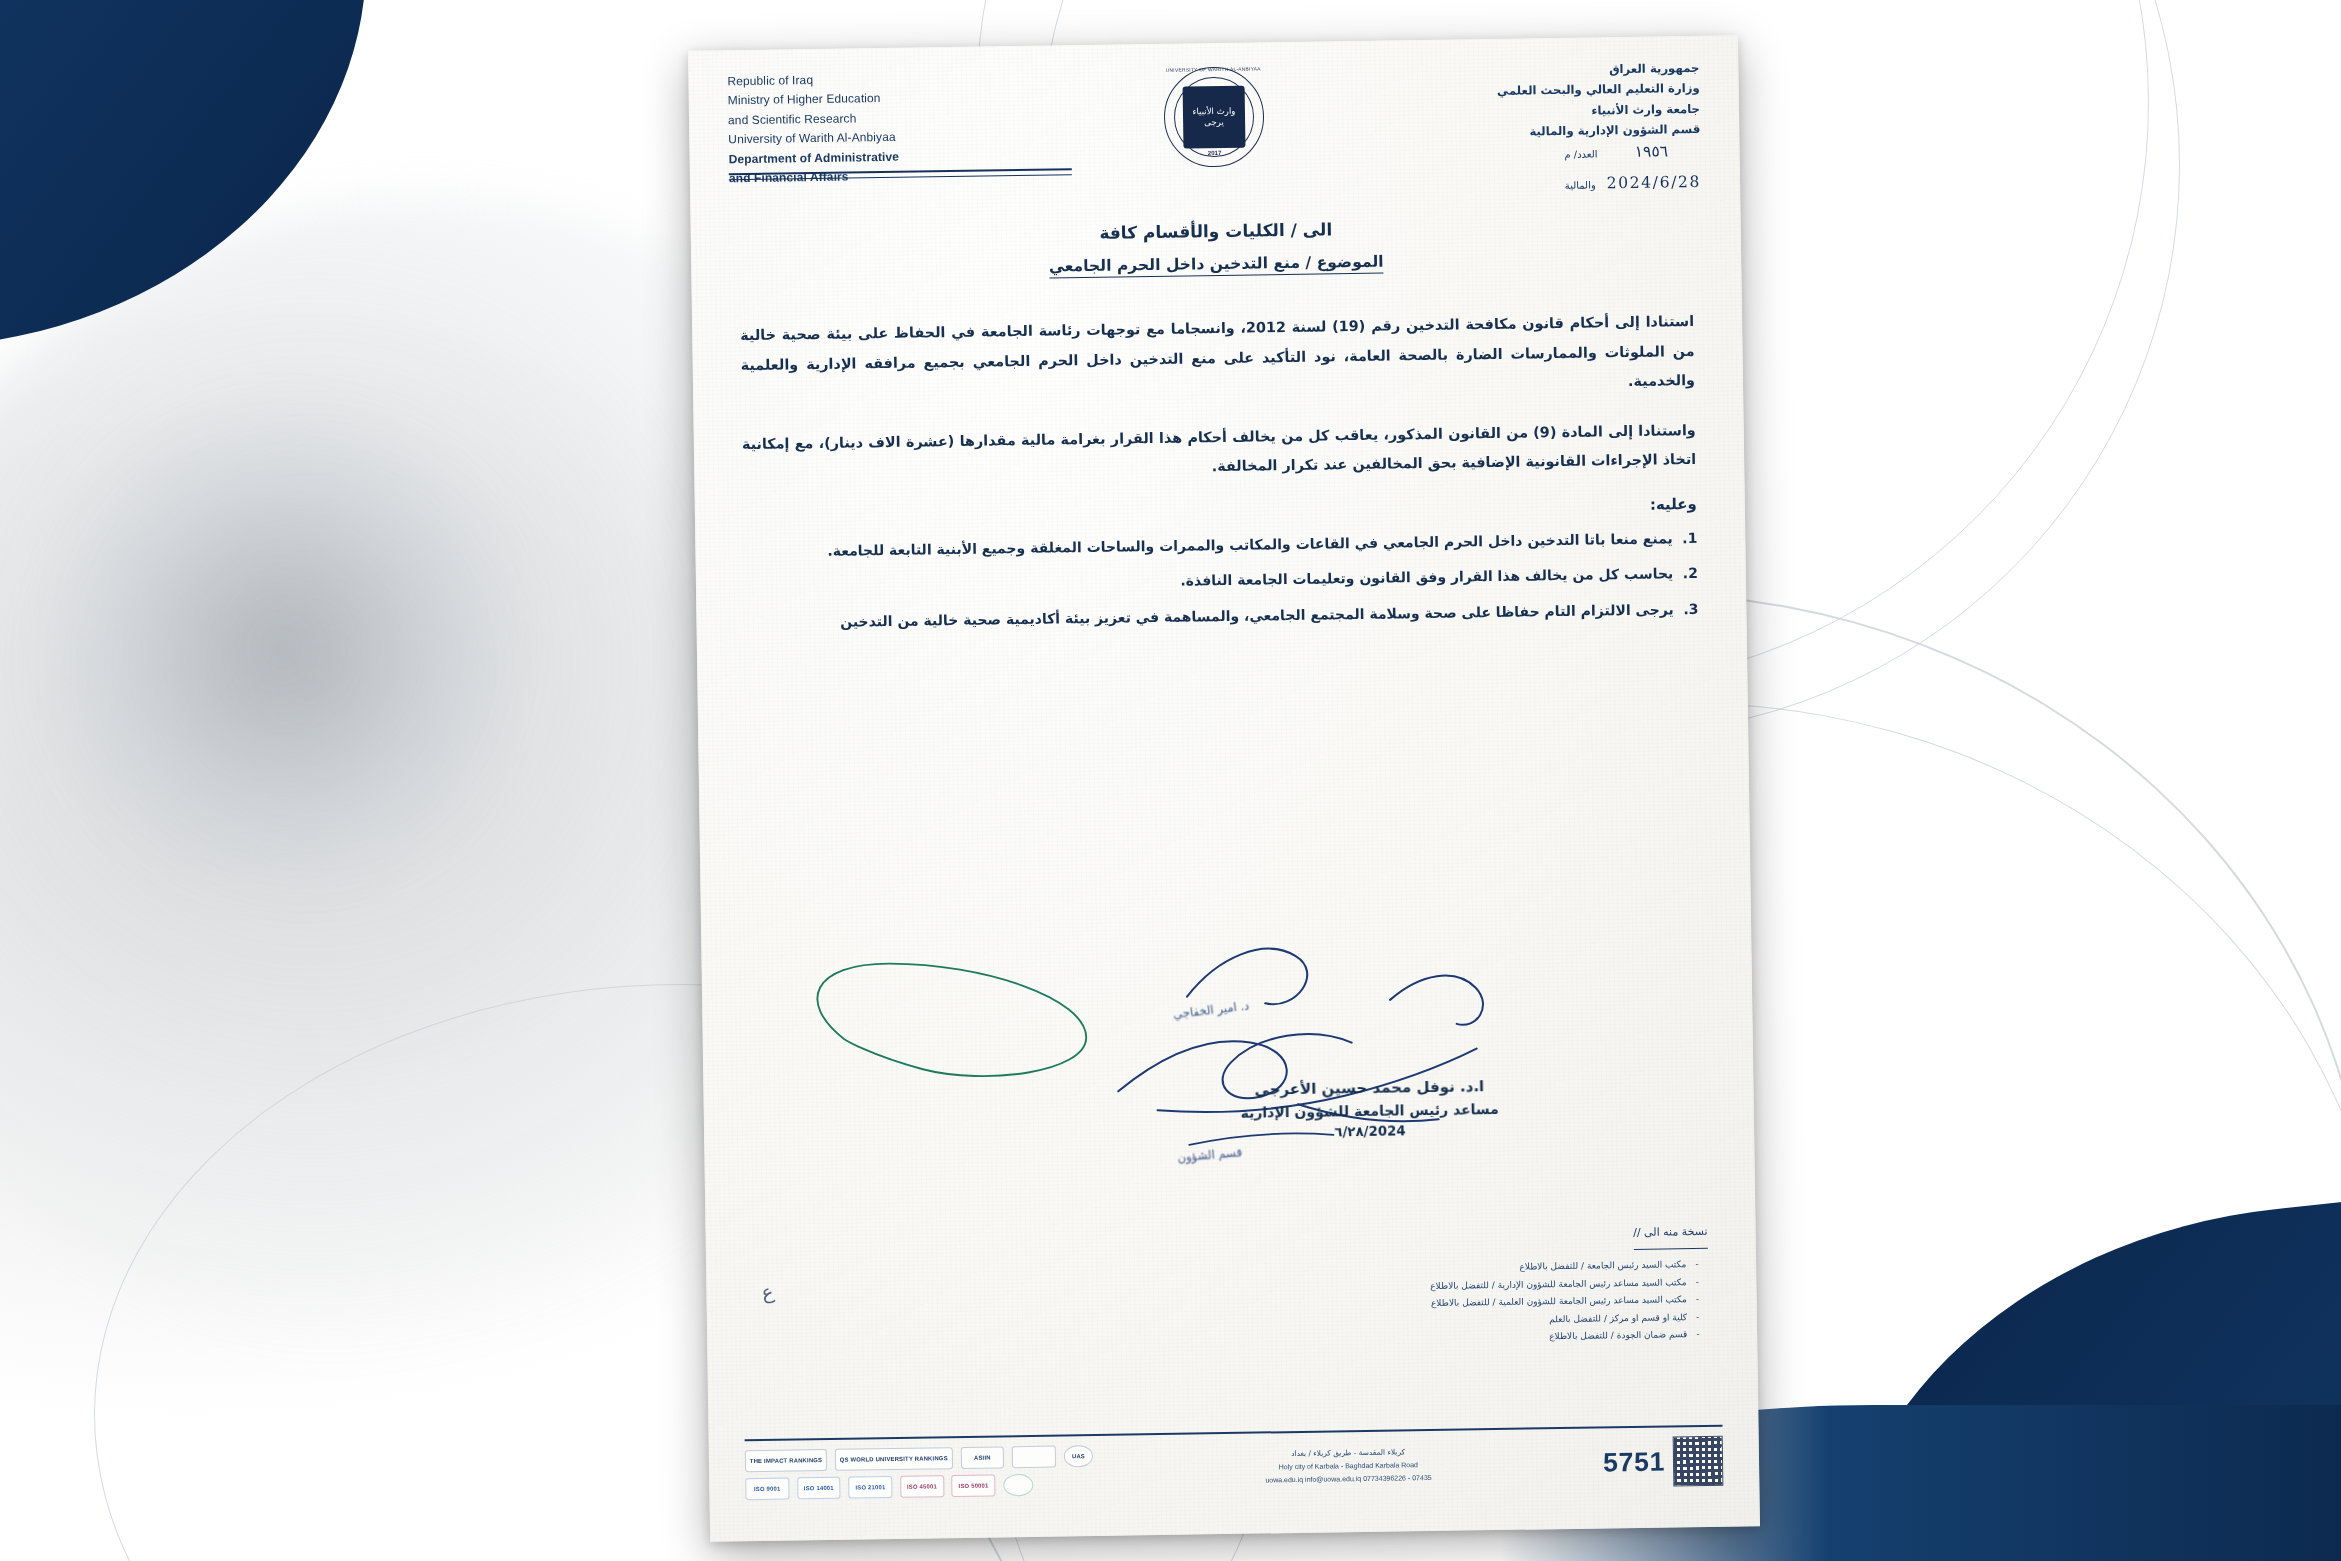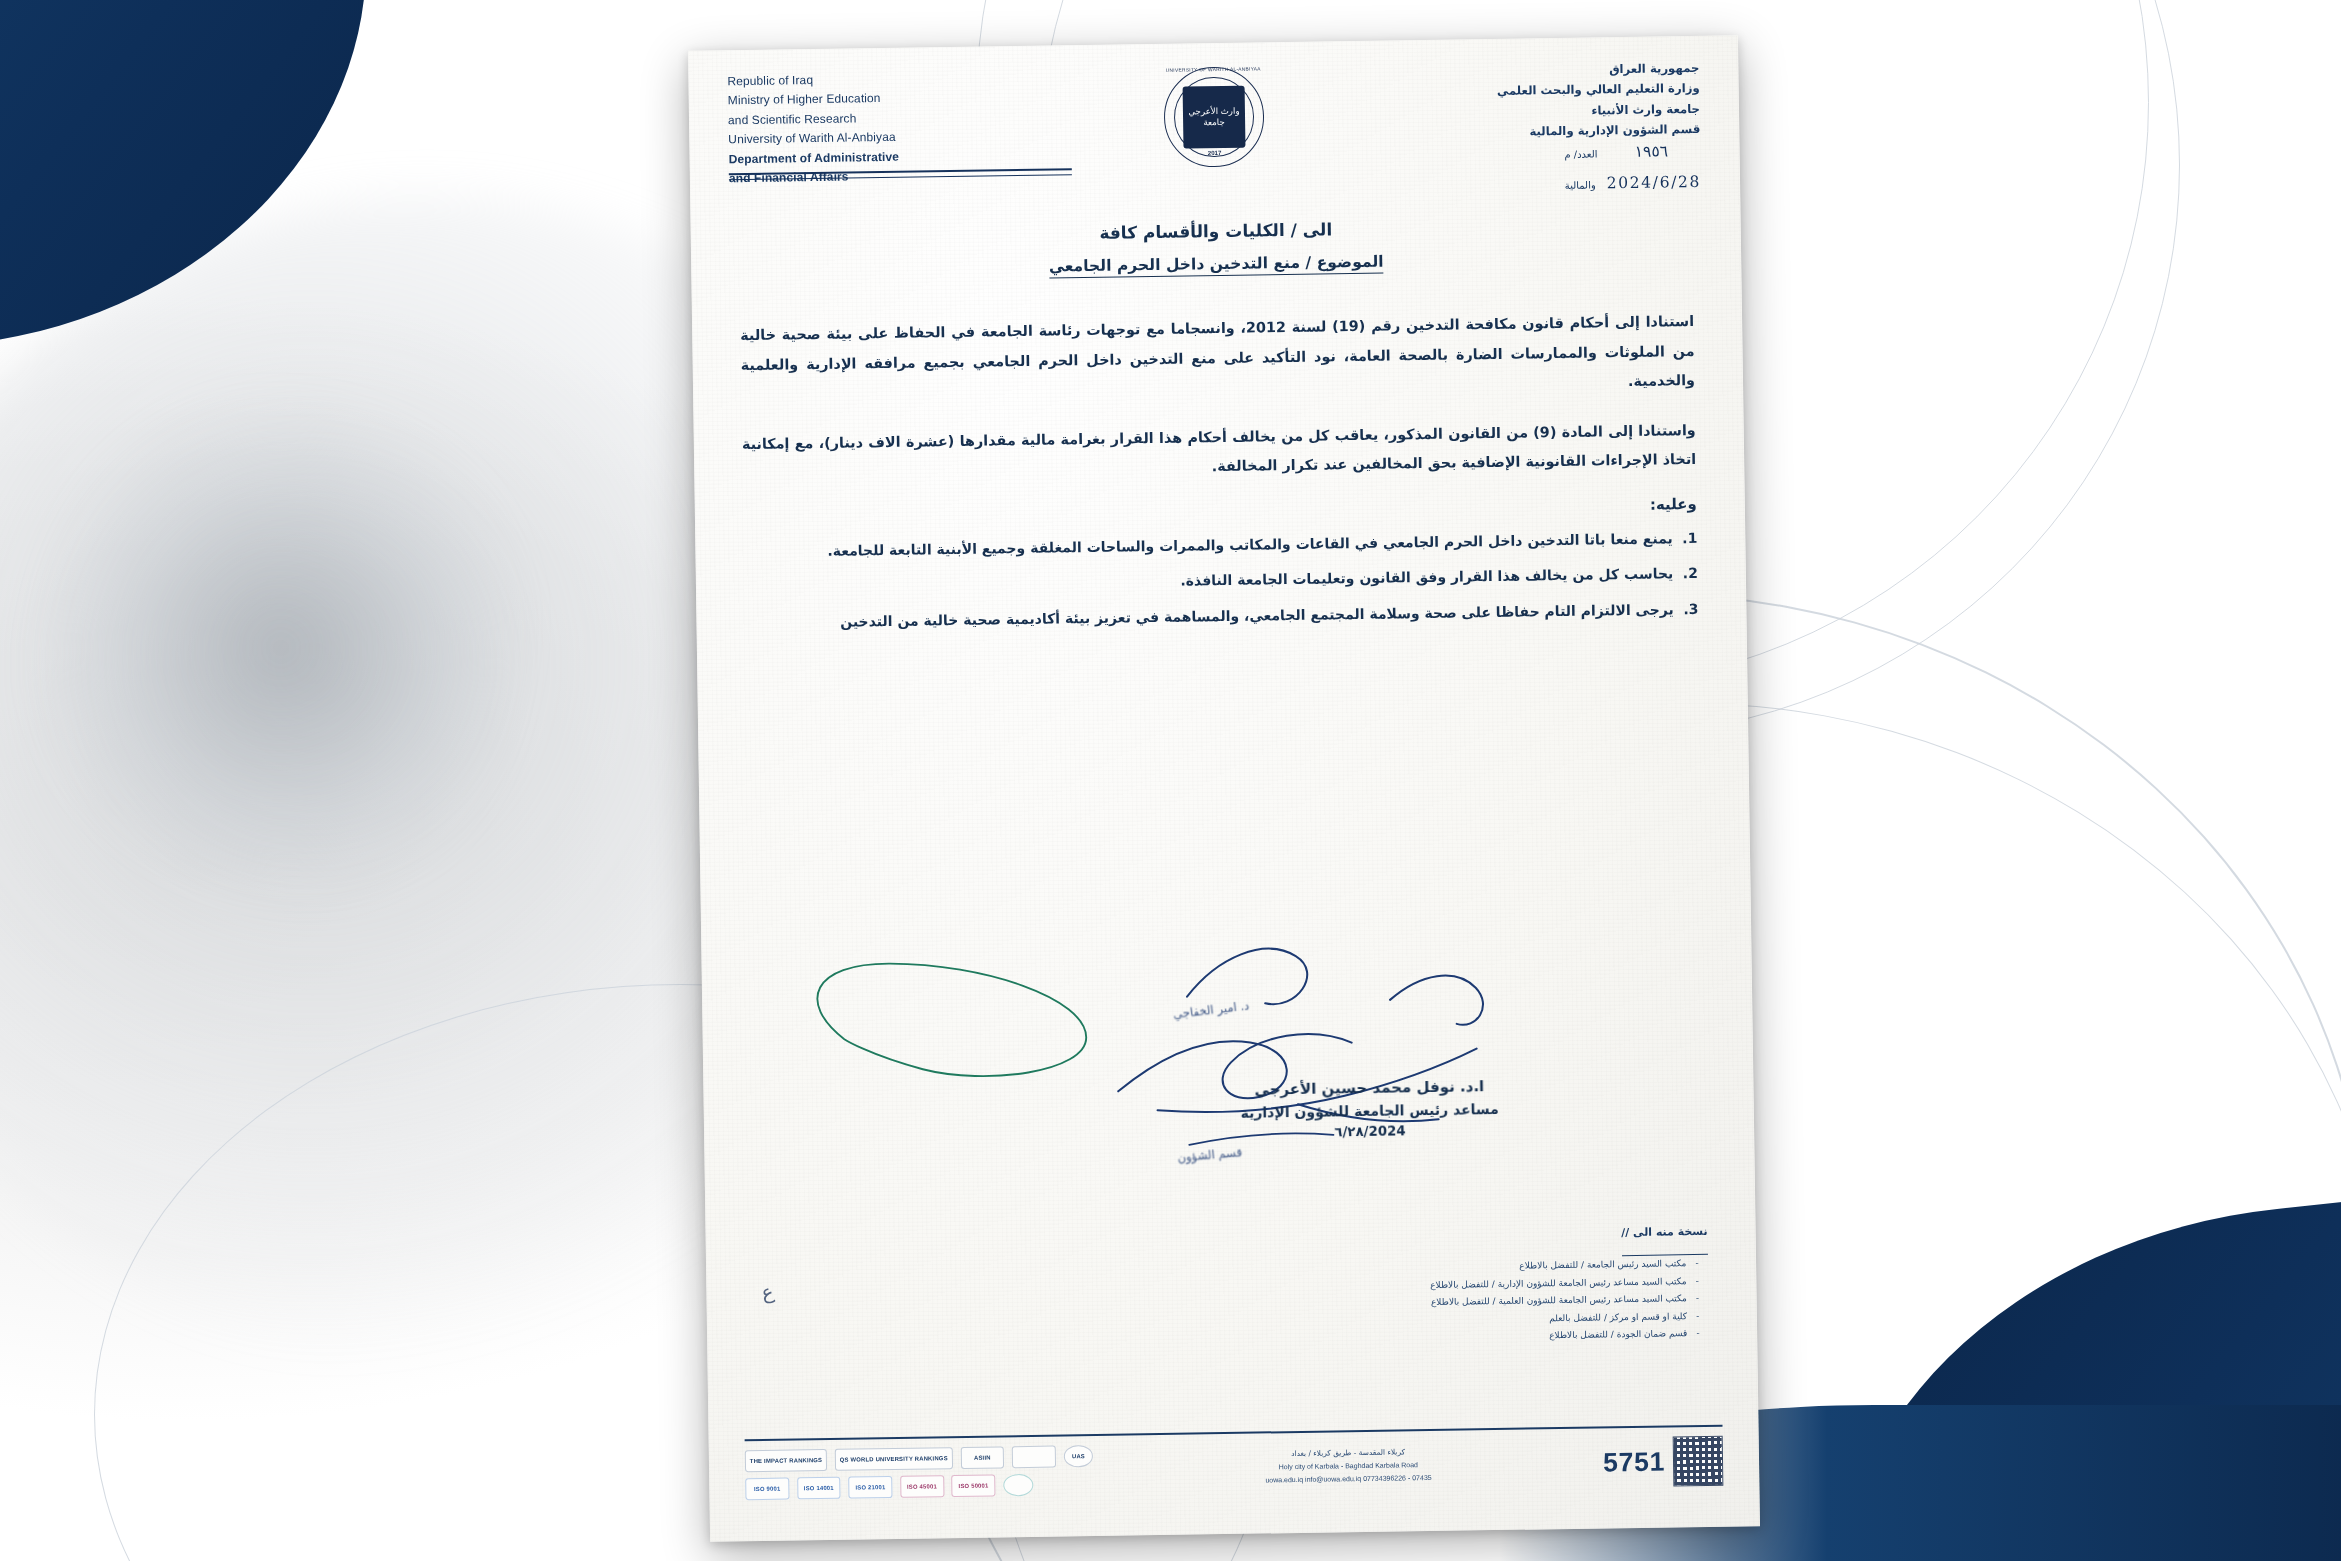--- a/index.html
+++ b/index.html
@@ -321,25 +321,25 @@
     right: 48px;
     top: 1187px;
     width: 367px;
     direction: rtl;
     text-align: right;
     font-family: "DejaVu Sans", sans-serif;
     color: #1b3a63;
   }
   .cc-title {
     font-size: 11px;
-    font-weight: bold;
+    font-weight: normal;
     border-bottom: 1.2px solid #1b3a63;
     display: inline-block;
-    padding-bottom: 16px;
-    margin-bottom: 0;
+    padding-bottom: 10px;
+    margin-bottom: 7px;
   }
   .cc ul { list-style: none; margin: 0; padding: 0 7.8px 0 0; }
   .cc li {
     font-size: 9px;
     line-height: 1.95;
     position: relative;
     padding-right: 14px;
     color: #24456f;
   }
   .cc li::before {
@@ -464,21 +464,21 @@
           <div>University of Warith Al-Anbiyaa</div>
           <div class="bold">Department of Administrative</div>
           <div class="bold">and Financial Affairs</div>
         </div>
 
         <div class="lh-center">
           <div class="logo">
             <div class="ring"></div>
             <div class="ring2"></div>
             <div class="toptext">UNIVERSITY OF WARITH AL-ANBIYAA</div>
-            <div class="core">وارث الأعرجي جامعة</div>
+            <div class="core">وارث الأنبياء يرجى</div>
             <div class="year">2017</div>
           </div>
         </div>
 
         <div class="lh-right">
           <div>جمهورية العراق</div>
           <div>وزارة التعليم العالي والبحث العلمي</div>
           <div>جامعة وارث الأنبياء</div>
           <div>قسم الشؤون الإدارية والمالية</div>
         </div>

